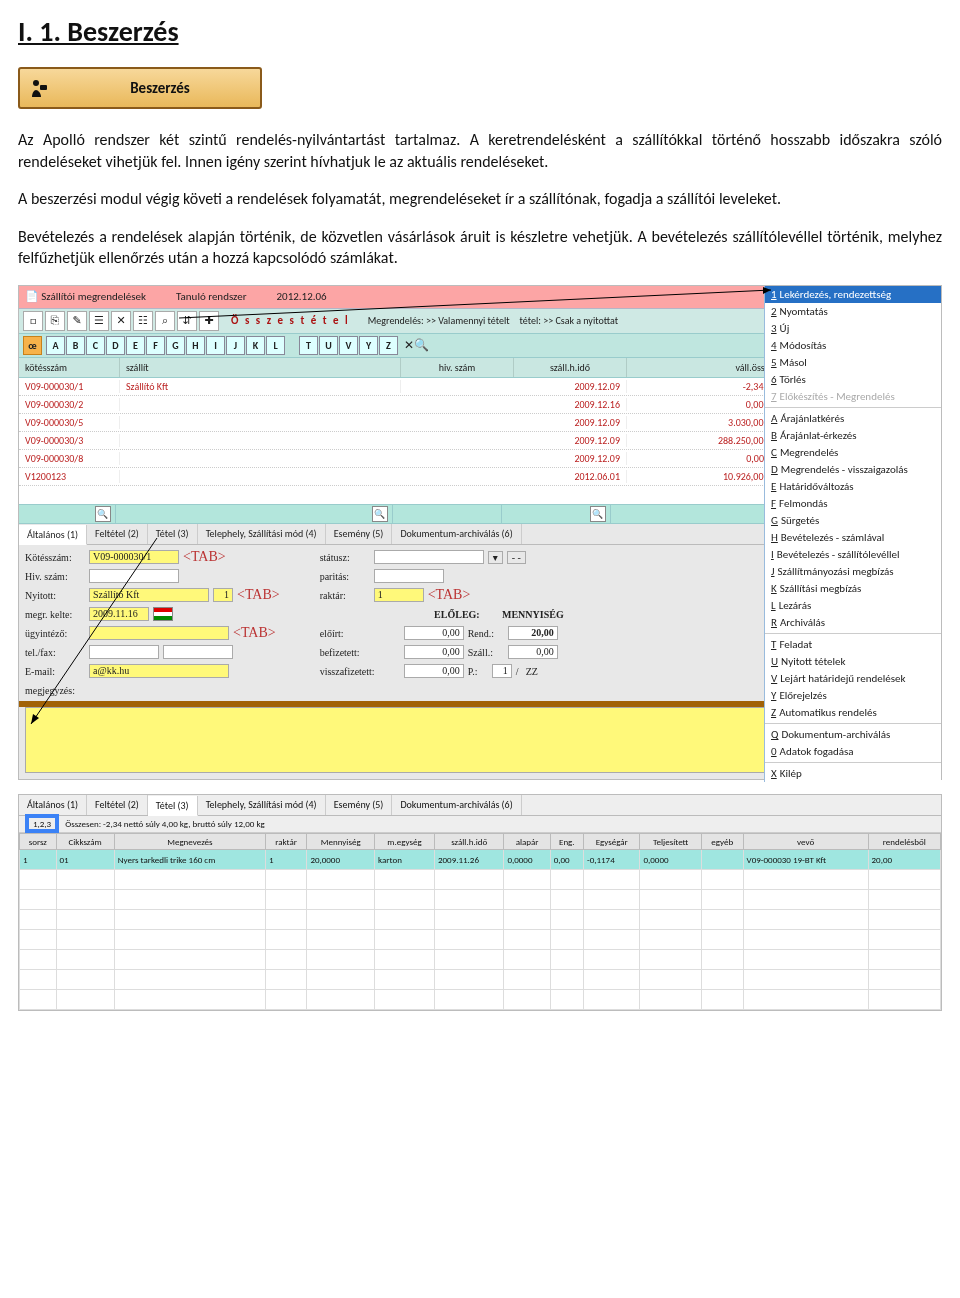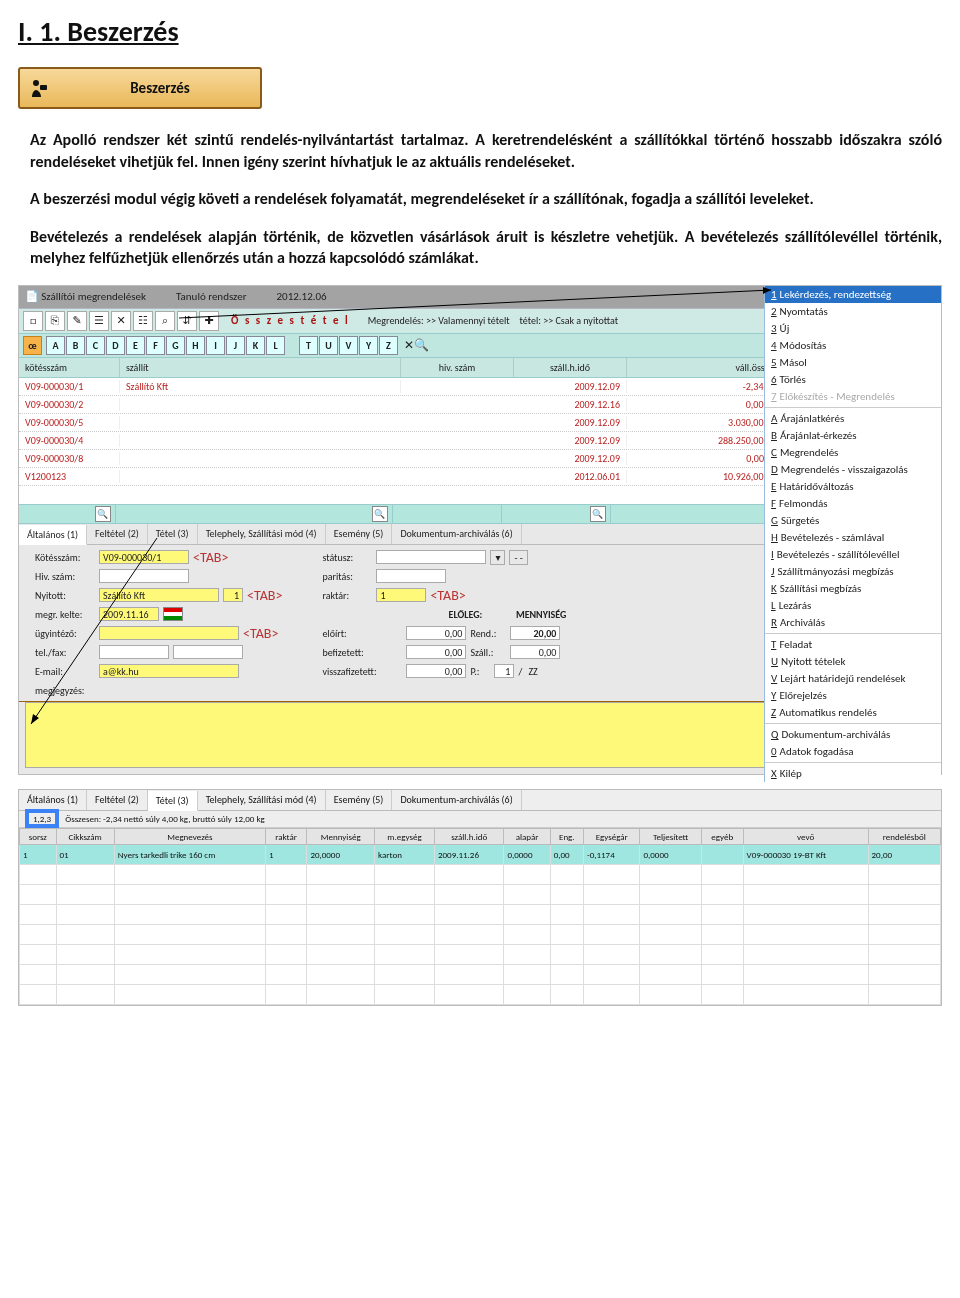--- a/index.html
+++ b/index.html
@@ -1,25 +1,25 @@
 <!DOCTYPE html>
 <html><head>
 <meta charset="utf-8">
 <style>
   body{margin:0;background:#fff;font-family:Calibri,Arial,sans-serif;color:#111;}
   .page{width:960px;margin:0 auto;padding:14px 18px 40px;box-sizing:border-box;}
   h1{font-size:28px;font-weight:bold;text-decoration:underline;margin:0 0 18px 0;}
-  p{font-size:16px;line-height:1.35;text-align:justify;margin:0 0 16px 12px;font-weight:bold;}
+  p{font-size:16px;line-height:1.35;text-align:justify;margin:0 0 16px 0;}
   .badge{display:flex;align-items:center;width:240px;height:38px;border:2px solid #8a5a1a;background:linear-gradient(#f7d89a,#e9b85a);border-radius:3px;margin-bottom:20px;position:relative;}
   .badge .icon{width:26px;height:26px;margin:0 8px 0 6px;display:flex;align-items:center;justify-content:center;font-size:18px;}
   .badge .label{flex:1;text-align:center;font-weight:bold;font-size:15px;}
   
   .shot{border:1px solid #bcbcbc;margin-top:6px;position:relative;font-size:11px;color:#222;}
   .arrow{position:absolute;pointer-events:none;}
-  .shot .titlebar{display:flex;align-items:center;background:#a3a3a3;border-bottom:1px solid #b5b5c6;height:22px;padding:0 6px;gap:30px;}
+  .shot .titlebar{display:flex;align-items:center;background:#fca5a5;border-bottom:1px solid #b5b5c6;height:22px;padding:0 6px;gap:30px;}
   .titlebar span{font-size:11px;}
   .toolbar1{display:flex;align-items:center;height:24px;background:#cfe9e4;border-bottom:1px solid #9cc;}
   .tb-left{display:flex;gap:2px;padding:2px 4px;}
   .tb-btn{width:18px;height:18px;border:1px solid #aaa;background:#fff;display:flex;align-items:center;justify-content:center;font-size:11px;}
   .tb-mid{margin-left:8px;color:#a11;font-weight:bold;letter-spacing:2px;}
   .tb-filter{margin-left:18px;display:flex;gap:10px;font-size:10px;}
   .alpha{display:flex;gap:0;background:#bfe6df;border-bottom:1px solid #9cc;padding:2px 4px;align-items:center;}
   .alpha .key{width:17px;height:17px;border:1px solid #889;background:#dff;display:flex;align-items:center;justify-content:center;font-size:10px;font-weight:bold;}
   .alpha .orange{background:#f7b24a;border-color:#c8811a;}
   .alpha .spacer{width:14px;}
@@ -38,21 +38,21 @@
   .grow .gcol4{color:#b22;text-align:right;}
   .grow .gcol5{color:#b22;}
   .grow div{padding:0 6px;border-right:1px solid #eee;}
   .grow .sbtn{width:14px;height:14px;border:1px solid #aaa;background:#eee;margin-left:auto;margin-right:6px;}
   .search-row{display:flex;background:#b3e6dc;height:18px;border-top:1px solid #9cc;border-bottom:1px solid #9cc;}
   .search-row div{border-right:1px solid #9cc;display:flex;align-items:center;justify-content:flex-end;padding:0 4px;}
   .mag{width:14px;height:14px;border:1px solid #888;background:#fff;font-size:9px;display:flex;align-items:center;justify-content:center;}
   .tabs2{display:flex;background:#e8e8e8;border-bottom:1px solid #bbb;font-size:10px;}
   .tabs2 div{padding:3px 8px;border-right:1px solid #ccc;}
   .tabs2 .active{background:#fff;border-bottom:1px solid #fff;position:relative;top:1px;}
-  .form{background:#e8e8e8;padding:4px 16px 2px;display:flex;gap:10px;border-bottom:1px solid #a16207;}
+  .form{background:#e8e8e8;padding:4px 6px 2px;display:flex;gap:10px;border-bottom:6px solid #a16207;font-family:Liberation Serif, serif;}
   .form .col{display:flex;flex-direction:column;gap:2px;}
   .frow{display:flex;align-items:center;gap:4px;font-size:10px;height:17px;}
   .frow label{width:60px;}
   .finput{height:14px;border:1px solid #aaa;background:#fff;padding:0 3px;font-size:10px;box-sizing:border-box;}
   .yellow{background:#fff97a;}
   .tiny{font-size:14px;color:#b33;}
   .bigtext{height:64px;background:#fff97a;border:1px solid #aaa;width:756px;}
   
   .menu{position:absolute;top:0;right:0;width:176px;background:#fff;border-left:1px solid #9bd;font-size:11px;}
   .menu .mitem{padding:2px 6px;border-bottom:0;white-space:nowrap;display:flex;}
@@ -178,21 +178,21 @@
             <div class="grow">
               <div class="gcol1">V09-000030/5</div>
               <div class="gcol2"></div>
               <div class="gcol3"></div>
               <div class="gcol3">2009.12.09</div>
               <div class="gcol4">3.030,00 HUF</div>
               <div class="gcol5"></div>
               <div class="sbtn">▾</div>
             </div>
             <div class="grow">
-              <div class="gcol1">V09-000030/4</div>
+              <div class="gcol1">V09-000030/3</div>
               <div class="gcol2"></div>
               <div class="gcol3"></div>
               <div class="gcol3">2009.12.09</div>
               <div class="gcol4">288.250,00 HUF</div>
               <div class="gcol5"></div>
               <div class="sbtn">▾</div>
             </div>
             <div class="grow">
               <div class="gcol1">V09-000030/8</div>
               <div class="gcol2"></div>

